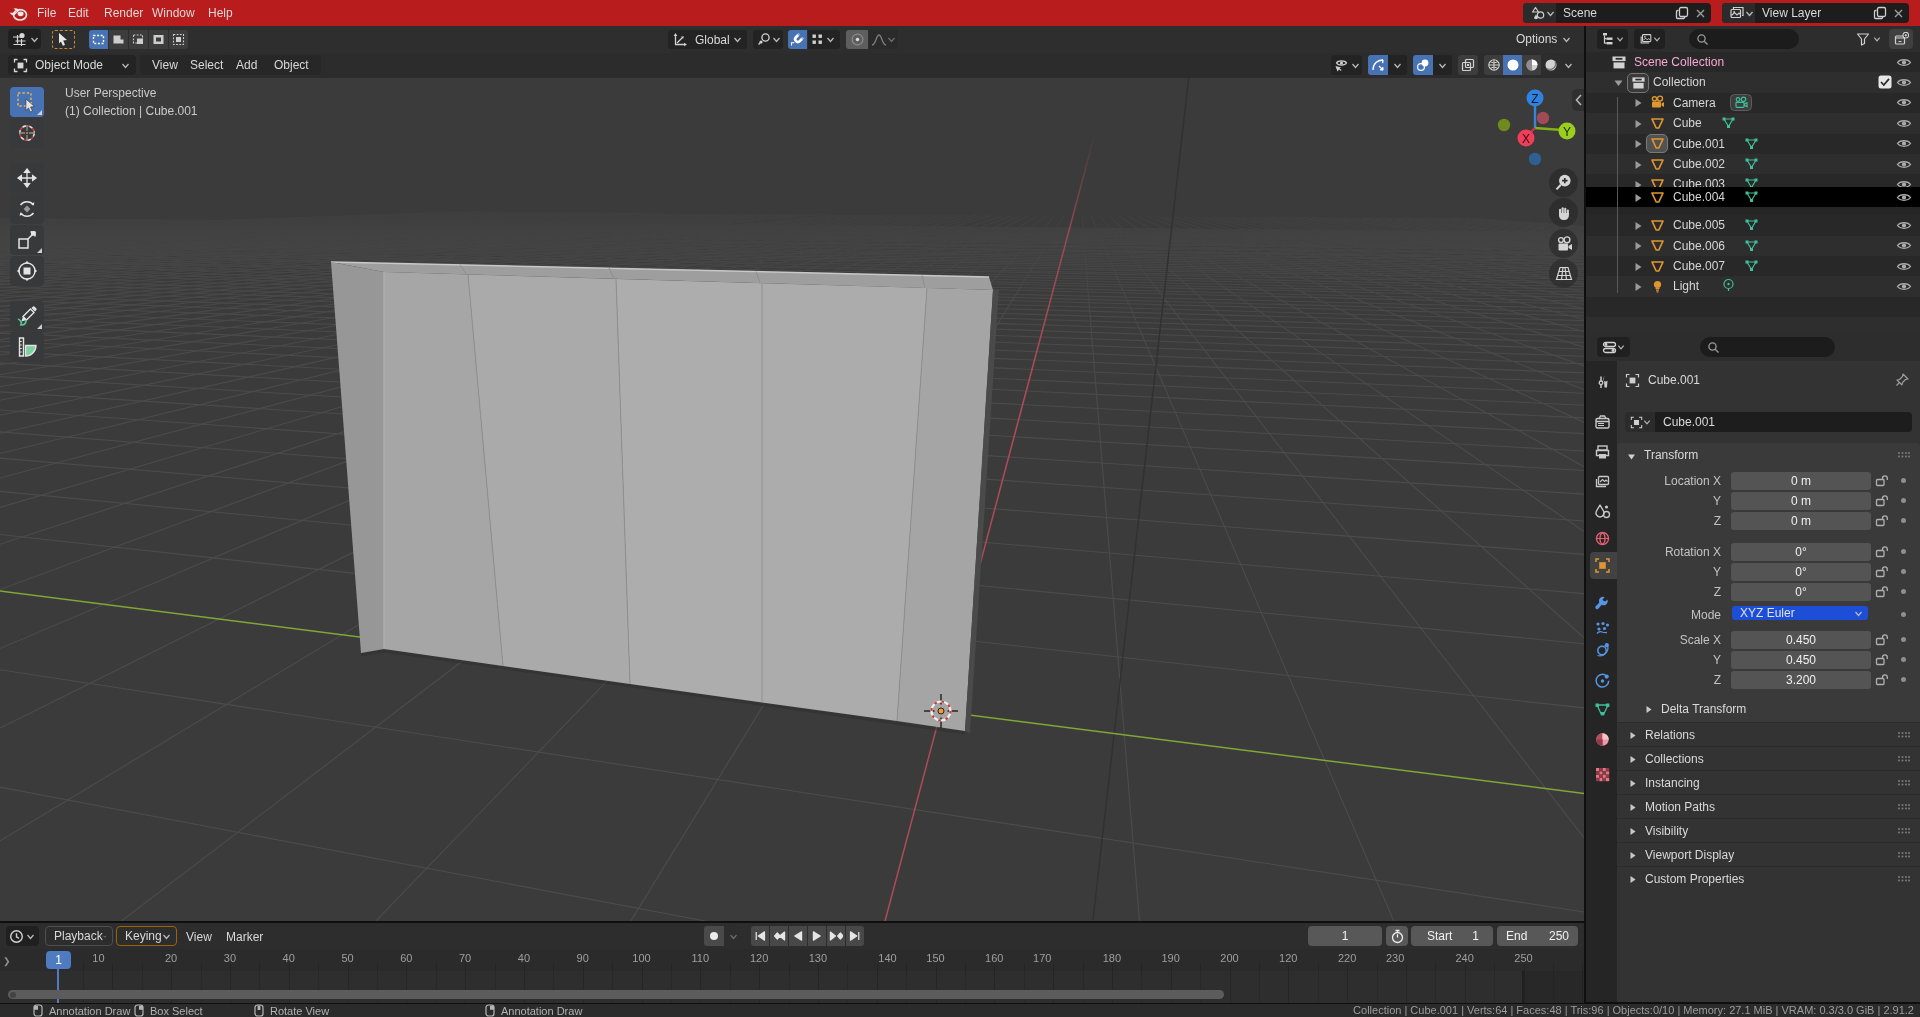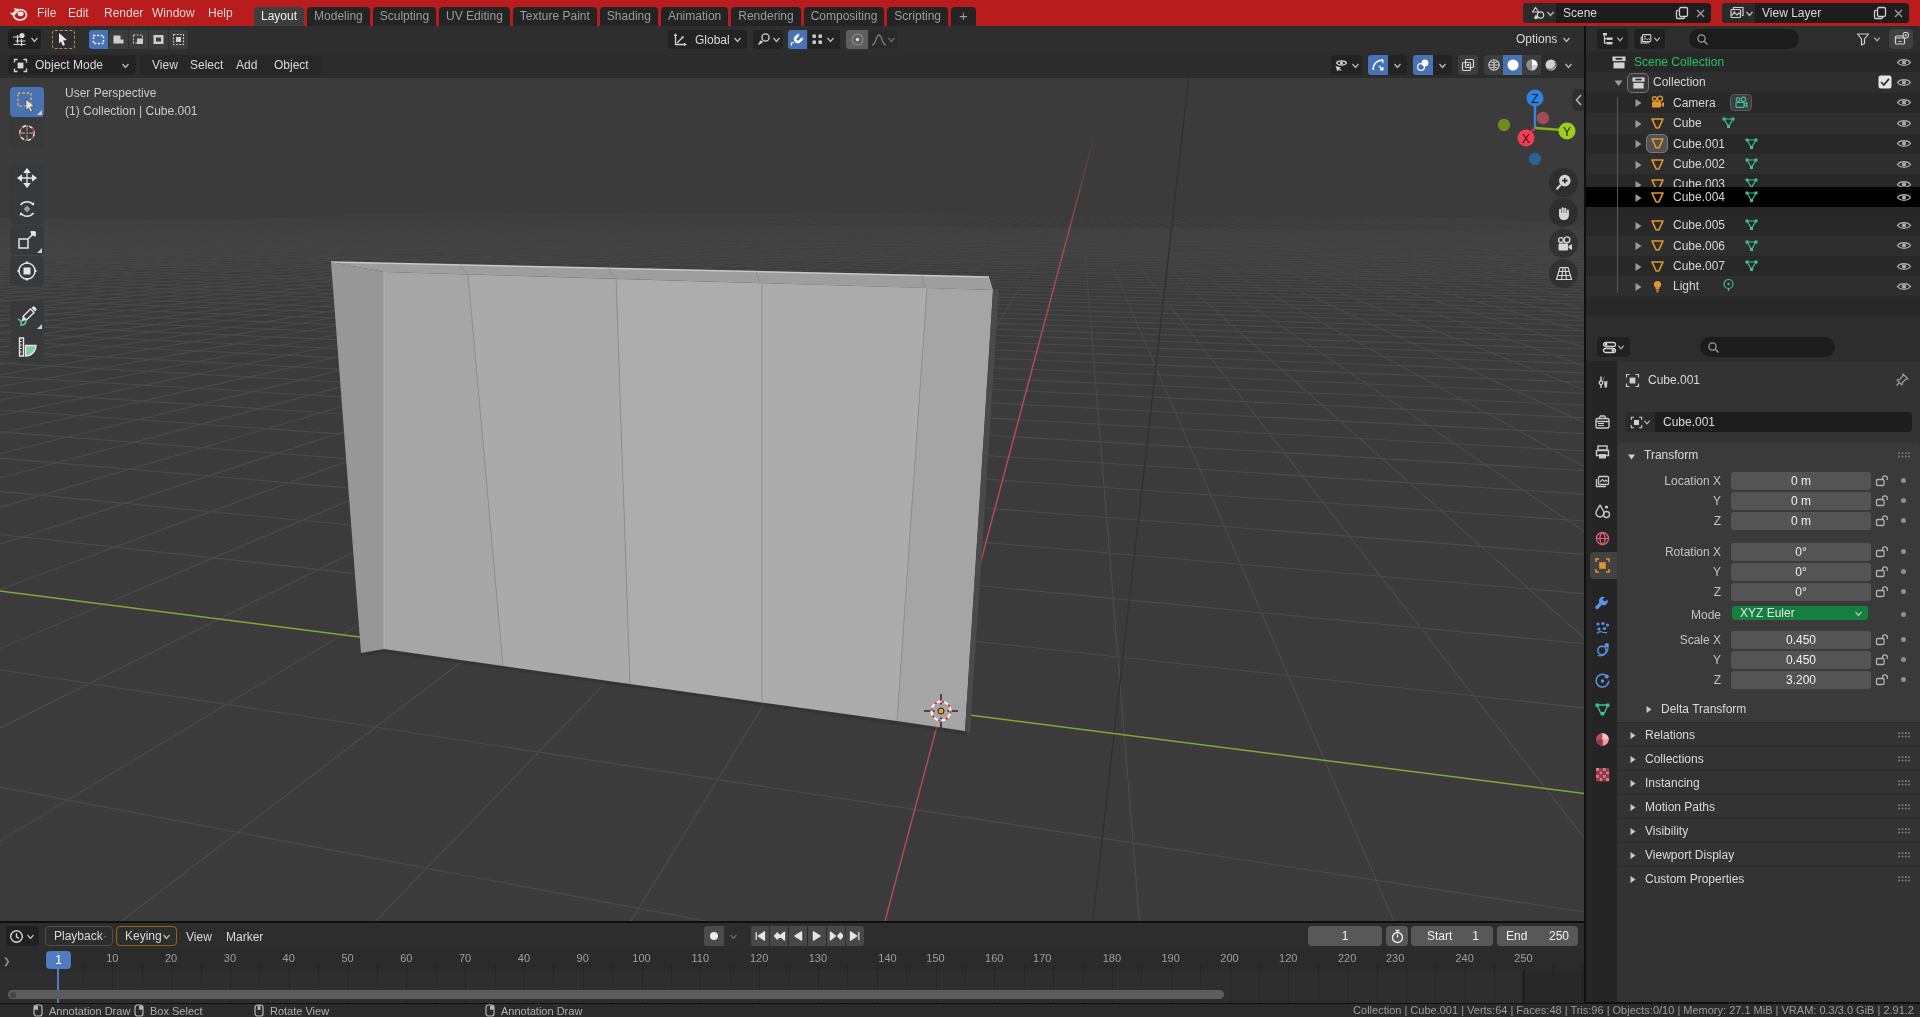--- a/index.html
+++ b/index.html
@@ -13,33 +13,20 @@
     <ellipse cx="12" cy="11.8" rx="6.5" ry="5.2" fill="none" stroke="#e8e8e8" stroke-width="1.7"></ellipse>
     <ellipse cx="12.6" cy="10.8" rx="3" ry="2.4" fill="#e8e8e8"></ellipse>
     <path d="M1.5 9.5 Q6 10.5 9 8.5 L5.5 5.5 Q9 4.5 12 7 L6 12.5 Q3 12 1.5 9.5 Z" fill="#e8e8e8"></path>
   </svg>
   <div class="abs txt" style="left:37px;top:6px">File</div>
   <div class="abs txt" style="left:68px;top:6px">Edit</div>
   <div class="abs txt" style="left:104px;top:6px">Render</div>
   <div class="abs txt" style="left:152px;top:6px">Window</div>
   <div class="abs txt" style="left:208px;top:6px">Help</div>
 
-  <div class="abs flex" style="left:254px;top:7px;height:19px" id="tabs">
-      <div style="height:19px;line-height:19px;padding:0 7px;font-size:12px;border-radius:4px 4px 0 0;background:#3e3e3e;color:#f0f0f0;">Layout</div>
-      <div style="height:19px;line-height:19px;padding:0 7px;font-size:12px;border-radius:4px 4px 0 0;background:#242424;color:#9b9b9b;margin-left:3px;">Modeling</div>
-      <div style="height:19px;line-height:19px;padding:0 7px;font-size:12px;border-radius:4px 4px 0 0;background:#242424;color:#9b9b9b;margin-left:3px;">Sculpting</div>
-      <div style="height:19px;line-height:19px;padding:0 7px;font-size:12px;border-radius:4px 4px 0 0;background:#242424;color:#9b9b9b;margin-left:3px;">UV Editing</div>
-      <div style="height:19px;line-height:19px;padding:0 7px;font-size:12px;border-radius:4px 4px 0 0;background:#242424;color:#9b9b9b;margin-left:3px;">Texture Paint</div>
-      <div style="height:19px;line-height:19px;padding:0 7px;font-size:12px;border-radius:4px 4px 0 0;background:#242424;color:#9b9b9b;margin-left:3px;">Shading</div>
-      <div style="height:19px;line-height:19px;padding:0 7px;font-size:12px;border-radius:4px 4px 0 0;background:#242424;color:#9b9b9b;margin-left:3px;">Animation</div>
-      <div style="height:19px;line-height:19px;padding:0 7px;font-size:12px;border-radius:4px 4px 0 0;background:#242424;color:#9b9b9b;margin-left:3px;">Rendering</div>
-      <div style="height:19px;line-height:19px;padding:0 7px;font-size:12px;border-radius:4px 4px 0 0;background:#242424;color:#9b9b9b;margin-left:3px;">Compositing</div>
-      <div style="height:19px;line-height:19px;padding:0 7px;font-size:12px;border-radius:4px 4px 0 0;background:#242424;color:#9b9b9b;margin-left:3px;">Scripting</div>
-      <div style="height:19px;line-height:17px;padding:0 8px;font-size:15px;color:#9b9b9b;background:#242424;margin-left:3px;border-radius:4px 4px 0 0">+</div>
-    </div>
 
   <div class="abs flex" style="left:1523px;top:3px;width:188px;height:20px;background:#1d1d1d;border-radius:4px">
     <div class="flex" style="width:33px;height:20px;background:#2b2b2b;border-radius:4px 0 0 4px;justify-content:center">
     <svg width="16" height="16" viewBox="0 0 16 16" style="margin-left:6px">
       <path d="M5.5 2.5 L8.5 7 L2.5 7 Z" fill="none" stroke="#cfcfcf" stroke-width="1.2" stroke-linejoin="round"></path>
       <circle cx="10.5" cy="10" r="3.2" fill="none" stroke="#cfcfcf" stroke-width="1.2"></circle>
       <path d="M4 12.8 a2 1.4 0 0 0 4 0 l-2-3.2 Z" fill="#cfcfcf"></path>
     </svg>
     <svg width="9" height="9" viewBox="0 0 9 9">
           <path d="M1.5 3 L4.5 6.5 L7.5 3" fill="none" stroke="#b9b9b9" stroke-width="1.3"></path>
@@ -774,21 +761,21 @@
   </div>
   <div class="abs" style="left:1497px;top:3px;width:81px;height:20px;background:#585858;border-radius:4px">
     <span style="position:absolute;left:9px;top:3px;font-size:12px;color:#f2f2f2">End</span>
     <span style="position:absolute;right:9px;top:3px;font-size:12px;color:#f2f2f2">250</span>
   </div>
 
   <div class="abs" style="left:0;top:26px;width:1584px;height:22px;background:#2b2b2b" id="ruler">
       <div class="flex" style="position:absolute;left:46px;top:2px;width:25px;height:18px;background:#4f7bc0;border-radius:4px;justify-content:center">
         <span style="font-size:12px;color:#fff">1</span>
       </div>
-      <div style="position:absolute;left:92.3px;top:3px;width:40px;text-align:center;font-size:11px;color:#9f9f9f">10</div>
+      <div style="position:absolute;left:92.3px;top:3px;width:40px;text-align:left;font-size:11px;color:#9f9f9f">10</div>
       <div style="position:absolute;left:151.1px;top:3px;width:40px;text-align:center;font-size:11px;color:#9f9f9f">20</div>
       <div style="position:absolute;left:209.89999999999998px;top:3px;width:40px;text-align:center;font-size:11px;color:#9f9f9f">30</div>
       <div style="position:absolute;left:268.7px;top:3px;width:40px;text-align:center;font-size:11px;color:#9f9f9f">40</div>
       <div style="position:absolute;left:327.5px;top:3px;width:40px;text-align:center;font-size:11px;color:#9f9f9f">50</div>
       <div style="position:absolute;left:386.3px;top:3px;width:40px;text-align:center;font-size:11px;color:#9f9f9f">60</div>
       <div style="position:absolute;left:445.1px;top:3px;width:40px;text-align:center;font-size:11px;color:#9f9f9f">70</div>
       <div style="position:absolute;left:503.9px;top:3px;width:40px;text-align:center;font-size:11px;color:#9f9f9f">40</div>
       <div style="position:absolute;left:562.6999999999999px;top:3px;width:40px;text-align:center;font-size:11px;color:#9f9f9f">90</div>
       <div style="position:absolute;left:621.5px;top:3px;width:40px;text-align:center;font-size:11px;color:#9f9f9f">100</div>
       <div style="position:absolute;left:680.3px;top:3px;width:40px;text-align:center;font-size:11px;color:#9f9f9f">110</div>
@@ -1017,21 +1004,21 @@
   </div>
   <div class="abs" style="left:0;top:26px;width:334px;height:280px" id="outrows">
       <div class="abs" style="left:0;top:0px;width:334px;height:20.4px;background:#282828">
         <span style="position:absolute;left:25px;top:2.5px;display:flex">
           <svg width="16" height="15" viewBox="0 0 16 15">
             <rect x="1.5" y="1.5" width="13" height="4.6" fill="#d2d2d2"></rect>
             <rect x="4.6" y="2.9" width="6.8" height="1.8" fill="#2e2e2e"></rect>
             <rect x="2.5" y="7.4" width="11" height="6" fill="#d2d2d2"></rect>
           </svg>
         </span>
-        <span style="position:absolute;left:48px;top:3px;font-size:12px;color:#22c55e">Scene Collection</span>
+        <span style="position:absolute;left:48px;top:3px;font-size:12px;color:#f9a8d4">Scene Collection</span>
         <span style="position:absolute;left:310px;top:2.5px;display:flex">
           <svg width="16" height="15" viewBox="0 0 16 15">
             <path d="M1.5 7.5 C4 3.8 12 3.8 14.5 7.5 C12 11.2 4 11.2 1.5 7.5 Z" fill="none" stroke="#acacac" stroke-width="1.3"></path>
             <circle cx="8" cy="7.5" r="2.1" fill="#acacac"></circle>
           </svg>
         </span>
       </div>
       <div class="abs" style="left:0;top:20.4px;width:334px;height:20.4px;background:#2e2e2e">
         <svg width="9" height="8" viewBox="0 0 9 8" style="position:absolute;left:28px;top:7px">
           <path d="M0.5 1.5 h8 L4.5 7 Z" fill="#9a9a9a"></path>
@@ -1597,21 +1584,21 @@
             <span style="font-size:12px;color:#f0f0f0">0°</span>
           </div>
           <span class="abs" style="left:258px;top:141px;display:flex">
             <svg width="14" height="15" viewBox="0 0 14 15">
               <rect x="1.5" y="6.5" width="7.5" height="6" rx="1" fill="none" stroke="#b0b0b0" stroke-width="1.3"></rect>
               <path d="M7.5 6.5 v-1.2 a2.4 2.4 0 0 1 4.8 0 v1.6" fill="none" stroke="#b0b0b0" stroke-width="1.3"></path>
             </svg>
           </span>
           <div class="abs" style="left:284px;top:146px;width:5px;height:5px;border-radius:50%;background:#8f8f8f"></div>
           <div class="abs" style="right:199px;top:165px;font-size:12px;color:#c3c3c3">Mode</div>
-          <div class="abs flex" style="left:115px;top:163px;width:136px;height:14px;background:#15803d;border-radius:3px">
+          <div class="abs flex" style="left:115px;top:163px;width:136px;height:14px;background:#1d4ed8;border-radius:3px">
             <span style="font-size:12px;color:#e3e3e3;margin-left:8px;flex:1">XYZ Euler</span>
             <svg width="9" height="9" viewBox="0 0 9 9" style="margin-right:5px">
               <path d="M1.5 3 L4.5 6.5 L7.5 3" fill="none" stroke="#b9b9b9" stroke-width="1.3"></path>
             </svg>
           </div>
           <div class="abs" style="left:284px;top:169px;width:5px;height:5px;border-radius:50%;background:#8f8f8f"></div>
           <div class="abs" style="right:199px;top:190px;font-size:12px;color:#c3c3c3">Scale X</div>
           <div class="abs flex" style="left:114px;top:188px;width:140px;height:18px;background:#545454;border-radius:3px;justify-content:center">
             <span style="font-size:12px;color:#f0f0f0">0.450</span>
           </div>

